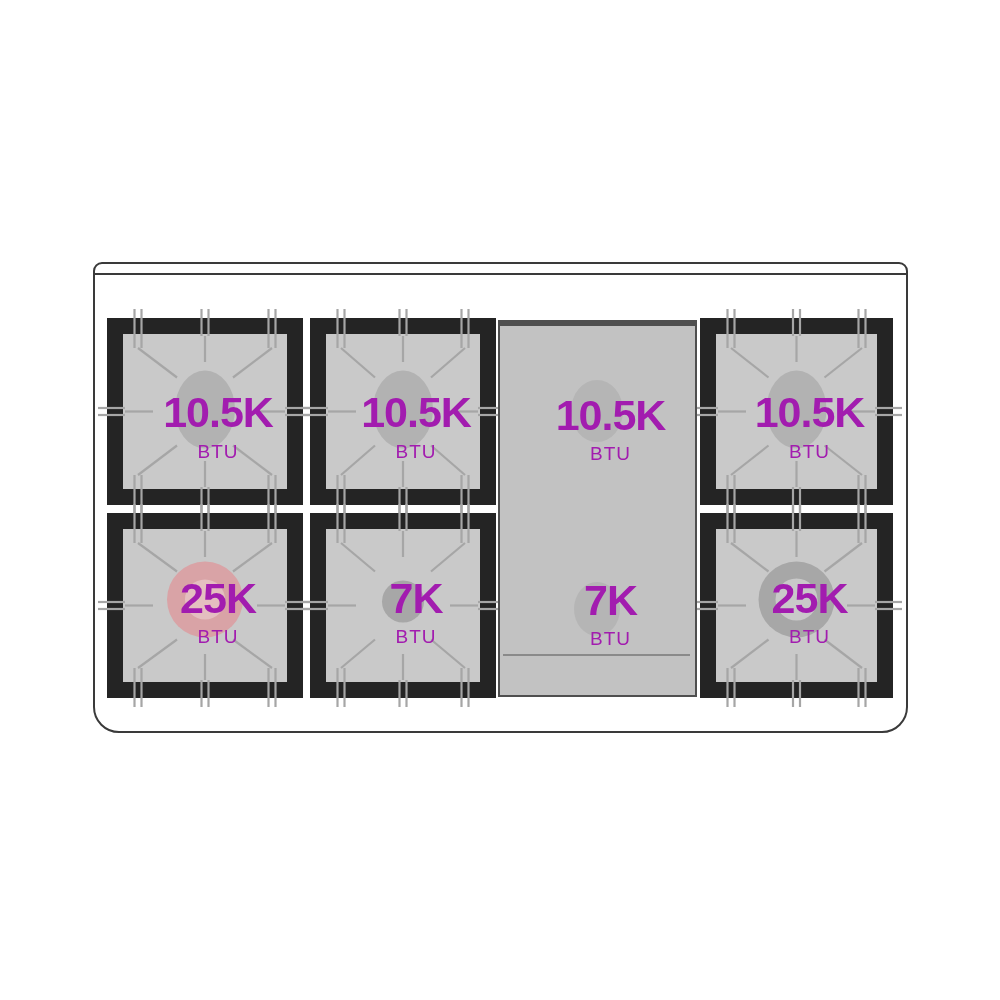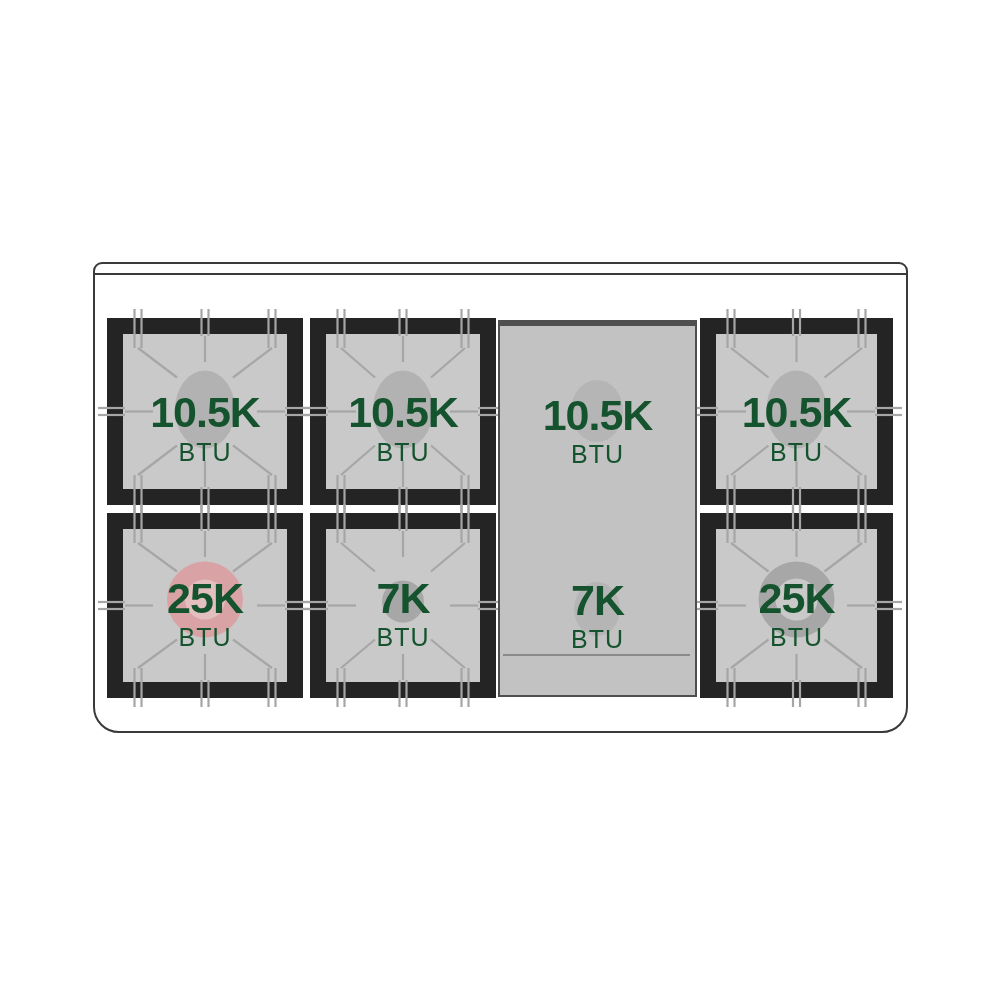--- a/index.html
+++ b/index.html
@@ -5,23 +5,23 @@
   html,body{margin:0;padding:0;background:#ffffff;}
   .stage{position:relative;width:1000px;height:1000px;background:#ffffff;overflow:hidden;
          font-family:"Liberation Sans", sans-serif;}
   .range-body{position:absolute;left:93px;top:262px;width:811px;height:467px;
               background:#ffffff;border:2px solid #3a3a3a;
               border-radius:9px 9px 26px 26px;}
   .trim-line{position:absolute;left:0;top:9px;width:100%;height:0;
              border-bottom:2px solid #3a3a3a;}
   .unit{position:absolute;}
   .unit svg{position:absolute;left:-10px;top:-10px;overflow:visible;}
-  .lbl{position:absolute;left:0;width:100%;text-align:center;color:#14532d;}
+  .lbl{position:absolute;left:13px;width:100%;text-align:center;color:#a21caf;}
   .val{font-weight:700;font-size:43px;line-height:46px;letter-spacing:-1px;white-space:nowrap;}
-  .btu{font-weight:400;font-size:25px;line-height:28px;letter-spacing:1px;white-space:nowrap;}
+  .btu{font-weight:400;font-size:19px;line-height:28px;letter-spacing:1px;white-space:nowrap;}
   .griddle{position:absolute;left:498px;top:320px;width:199px;height:377px;
            background:#c2c2c2;border:2px solid #4f4f4f;border-top:6px solid #4f4f4f;
            box-sizing:border-box;}
   .griddle-oval{position:absolute;border-radius:50%;background:#b5b5b5;}
   .griddle-line{position:absolute;left:3px;top:328px;width:187px;height:0;
                 border-top:2px solid #8a8a8a;}
 </style>
 </head>
 <body>
 

